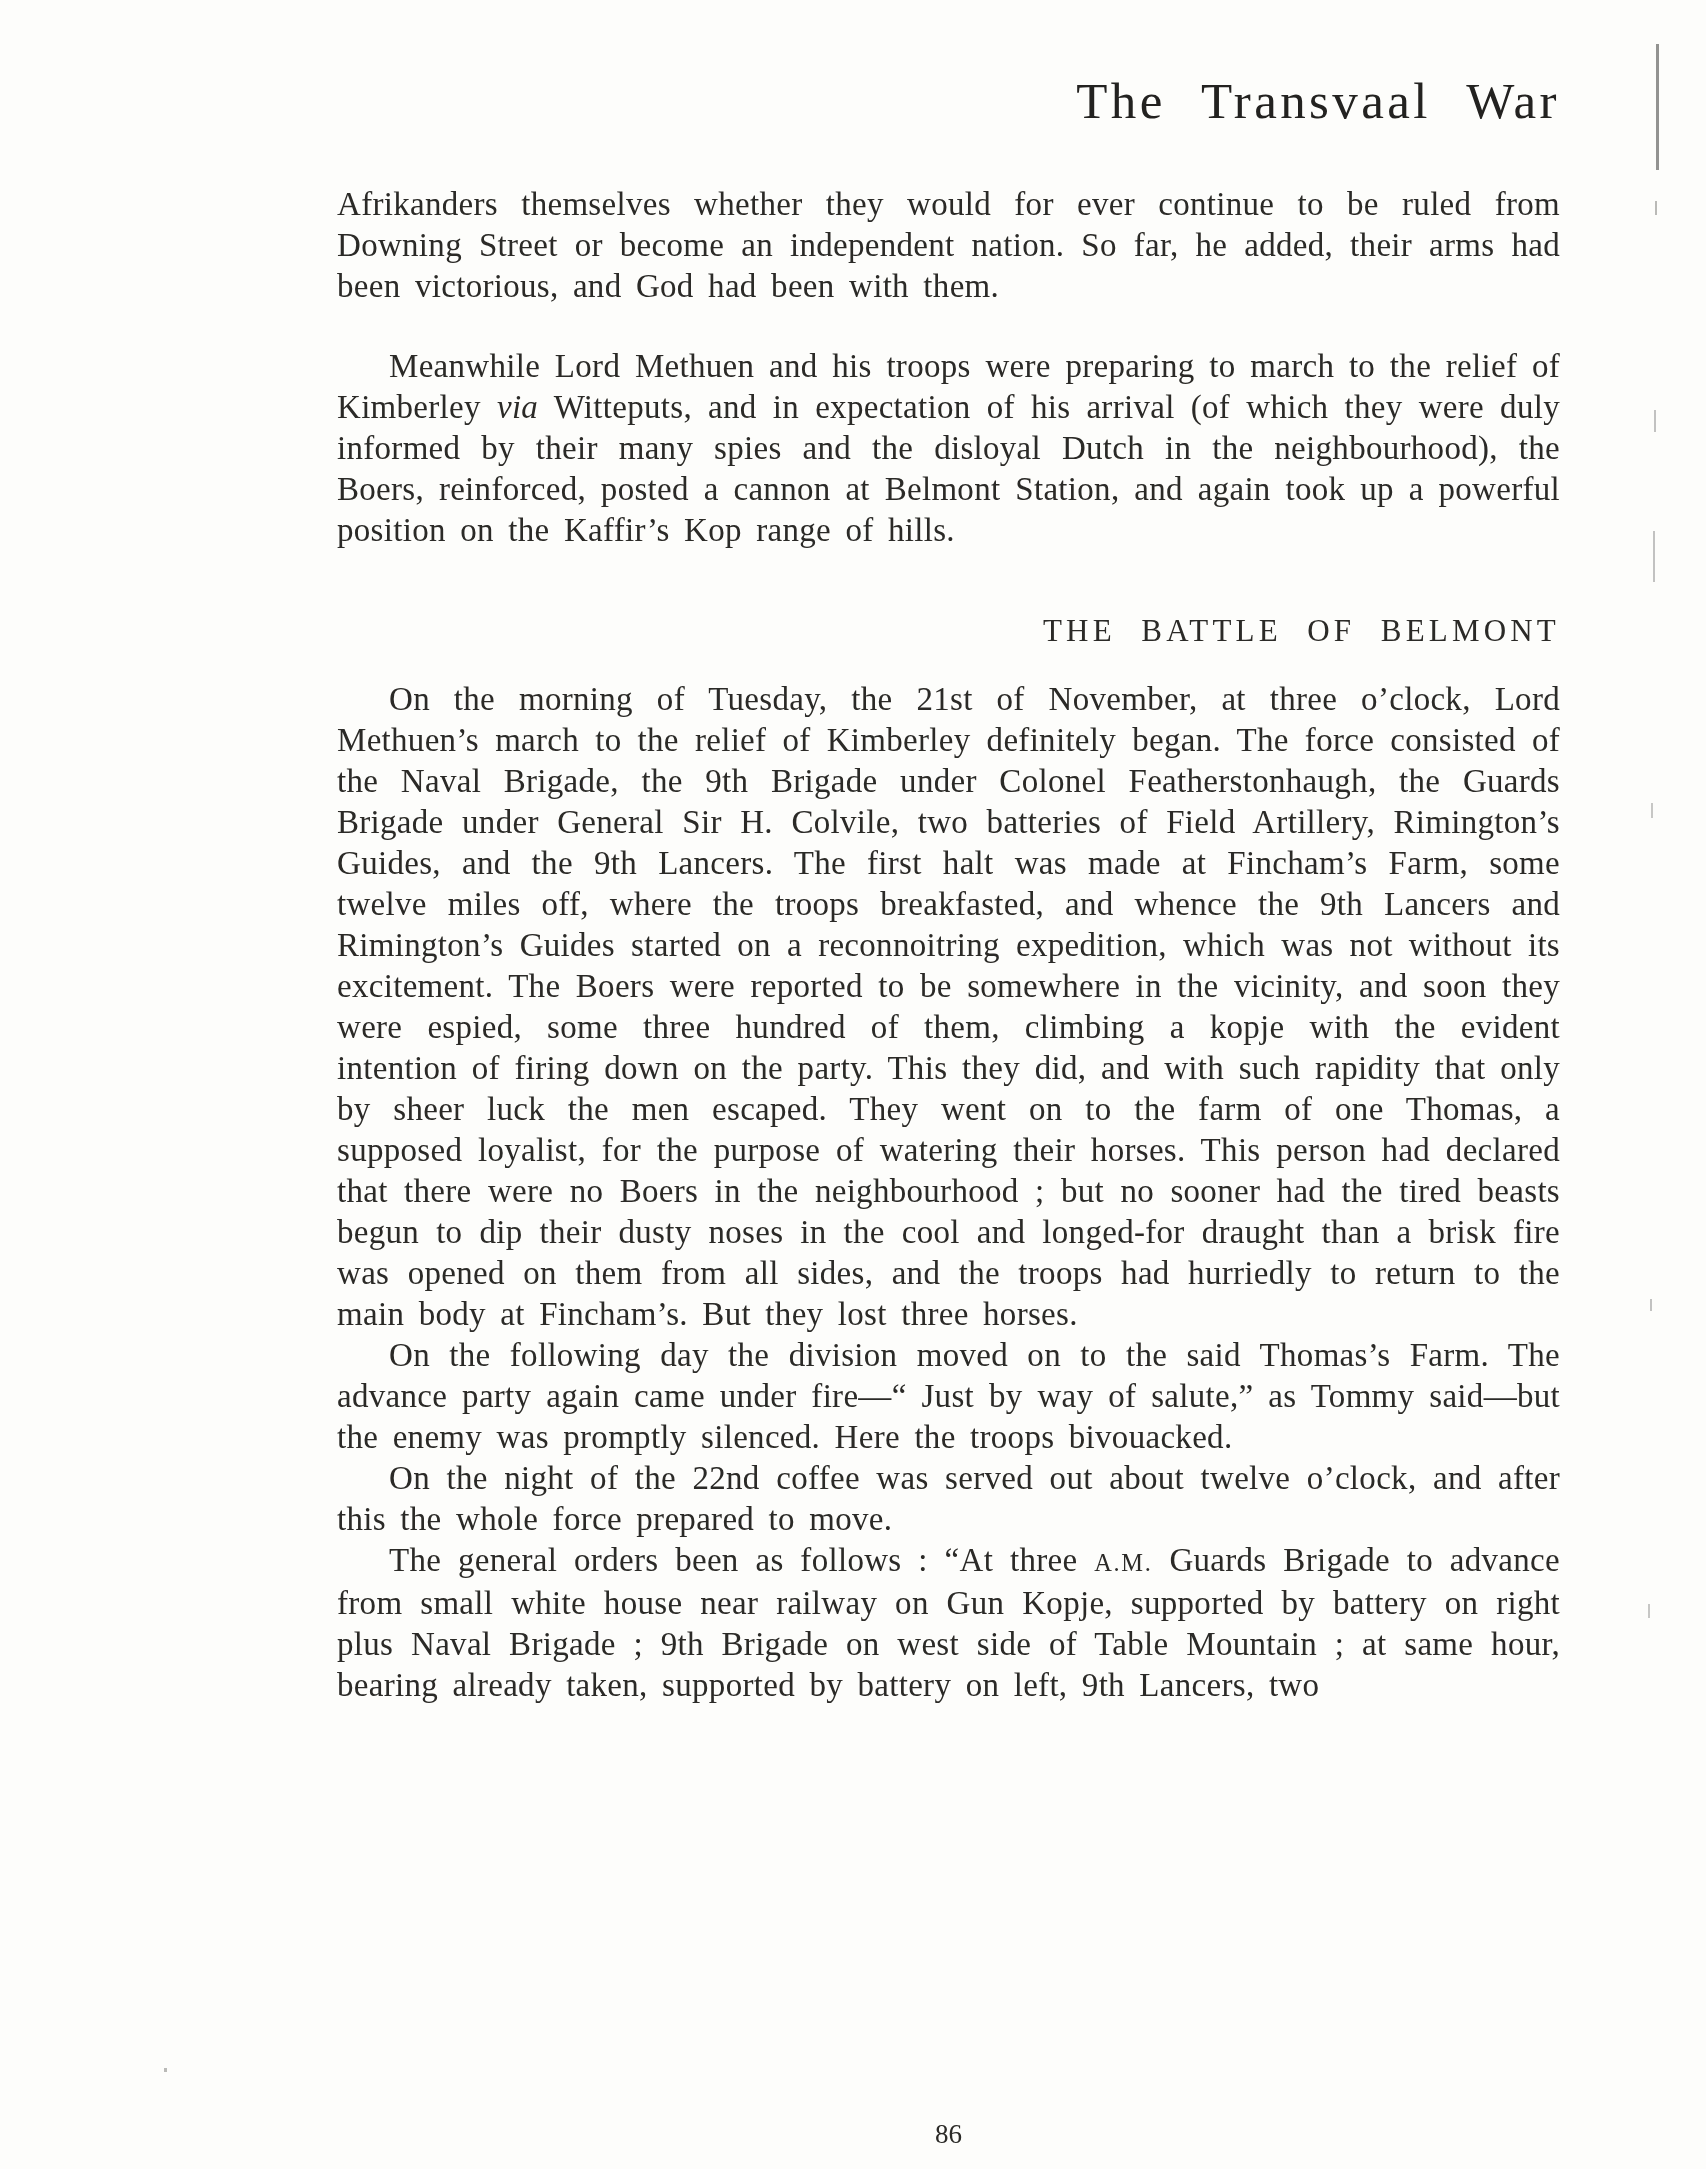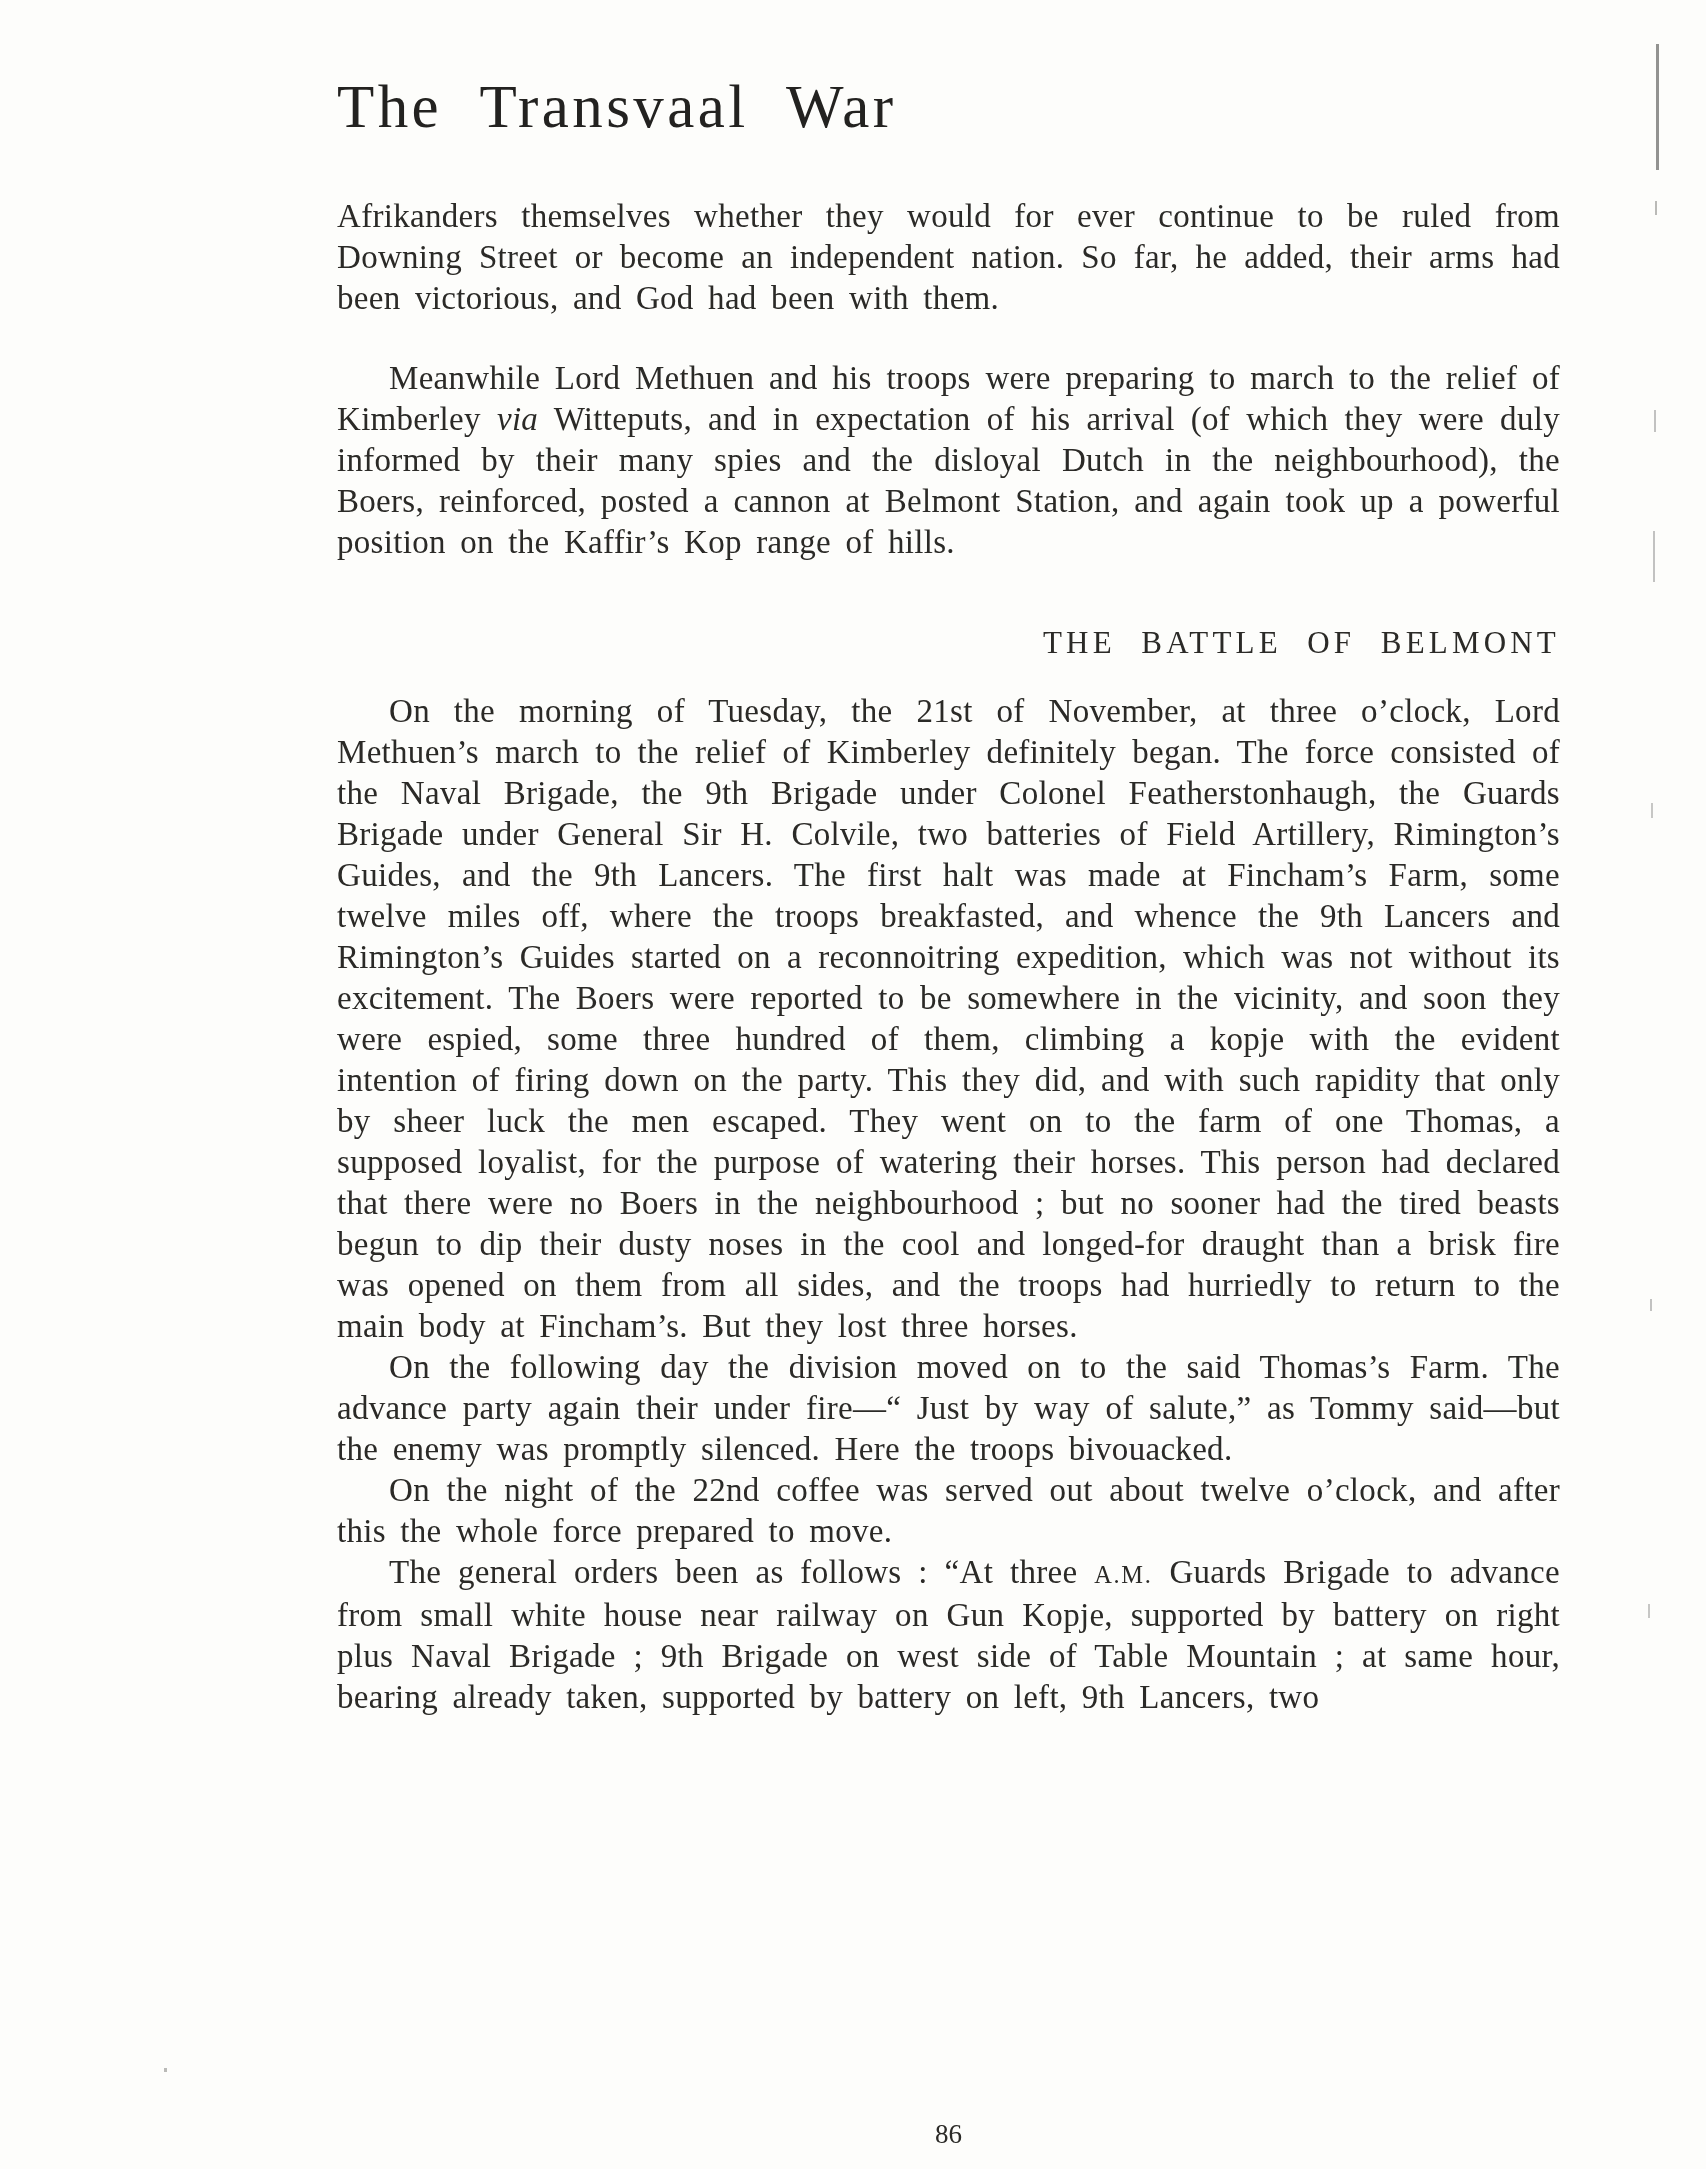--- a/index.html
+++ b/index.html
@@ -17,23 +17,23 @@
     font-family: "Liberation Serif", "DejaVu Serif", serif;
     color: #2b2a27;
   }
   .content {
     position: absolute;
     left: 337px;
     top: 40px;
     width: 1223px;
   }
   .title {
-    font-size: 61px;
+    font-size: 51px;
     font-weight: normal;
-    text-align: left;
+    text-align: right;
     letter-spacing: 3.4px;
     word-spacing: 20px;
     margin: 32px 0 54px 0;
     color: #232220;
   }
   .para {
     font-size: 33px;
     line-height: 41px;
     margin: 0;
     text-align: justify;
@@ -99,21 +99,21 @@
     <h1 class="title">The Transvaal War</h1>
 
     <p class="para">Afrikanders themselves whether they would for ever continue to be ruled from Downing Street or become an independent nation.  So far, he added, their arms had been victorious, and God had been with them.</p>
 
     <p class="para indent gap-before"><span>Meanwhile Lord Methuen and his troops were preparing to march to the relief of Kimberley </span><span class="italic">via</span><span> Witteputs, and in expectation of his arrival (of which they were duly informed by their many spies and the disloyal Dutch in the neighbourhood), the Boers, reinforced, posted a cannon at Belmont Station, and again took up a powerful position on the Kaffir’s Kop range of hills.</span></p>
 
     <h2 class="section-heading">THE BATTLE OF BELMONT</h2>
 
     <p class="para indent">On the morning of Tuesday, the 21st of November, at three o’clock, Lord Methuen’s march to the relief of Kimberley definitely began.  The force consisted of the Naval Brigade, the 9th Brigade under Colonel Featherstonhaugh, the Guards Brigade under General Sir H. Colvile, two batteries of Field Artillery, Rimington’s Guides, and the 9th Lancers.  The first halt was made at Fincham’s Farm, some twelve miles off, where the troops breakfasted, and whence the 9th Lancers and Rimington’s Guides started on a reconnoitring expedition, which was not without its excitement.  The Boers were reported to be somewhere in the vicinity, and soon they were espied, some three hundred of them, climbing a kopje with the evident intention of firing down on the party.  This they did, and with such rapidity that only by sheer luck the men escaped.  They went on to the farm of one Thomas, a supposed loyalist, for the purpose of watering their horses.  This person had declared that there were no Boers in the neighbourhood ; but no sooner had the tired beasts begun to dip their dusty noses in the cool and longed-for draught than a brisk fire was opened on them from all sides, and the troops had hurriedly to return to the main body at Fincham’s.  But they lost three horses.</p>
 
-    <p class="para indent">On the following day the division moved on to the said Thomas’s Farm.  The advance party again their under fire—“ Just by way of salute,” as Tommy said—but the enemy was promptly silenced.  Here the troops bivouacked.</p>
+    <p class="para indent">On the following day the division moved on to the said Thomas’s Farm.  The advance party again came under fire—“ Just by way of salute,” as Tommy said—but the enemy was promptly silenced.  Here the troops bivouacked.</p>
 
     <p class="para indent">On the night of the 22nd coffee was served out about twelve o’clock, and after this the whole force prepared to move.</p>
 
     <p class="para indent"><span>The general orders been as follows :  “At three </span><span class="smallcaps">A.M.</span><span> Guards Brigade to advance from small white house near railway on Gun Kopje, supported by battery on right plus Naval Brigade ; 9th Brigade on west side of Table Mountain ; at same hour, bearing already taken, supported by battery on left, 9th Lancers, two</span></p>
 
   </div>
 
   <div class="page-number">86</div>
 
 </div>

